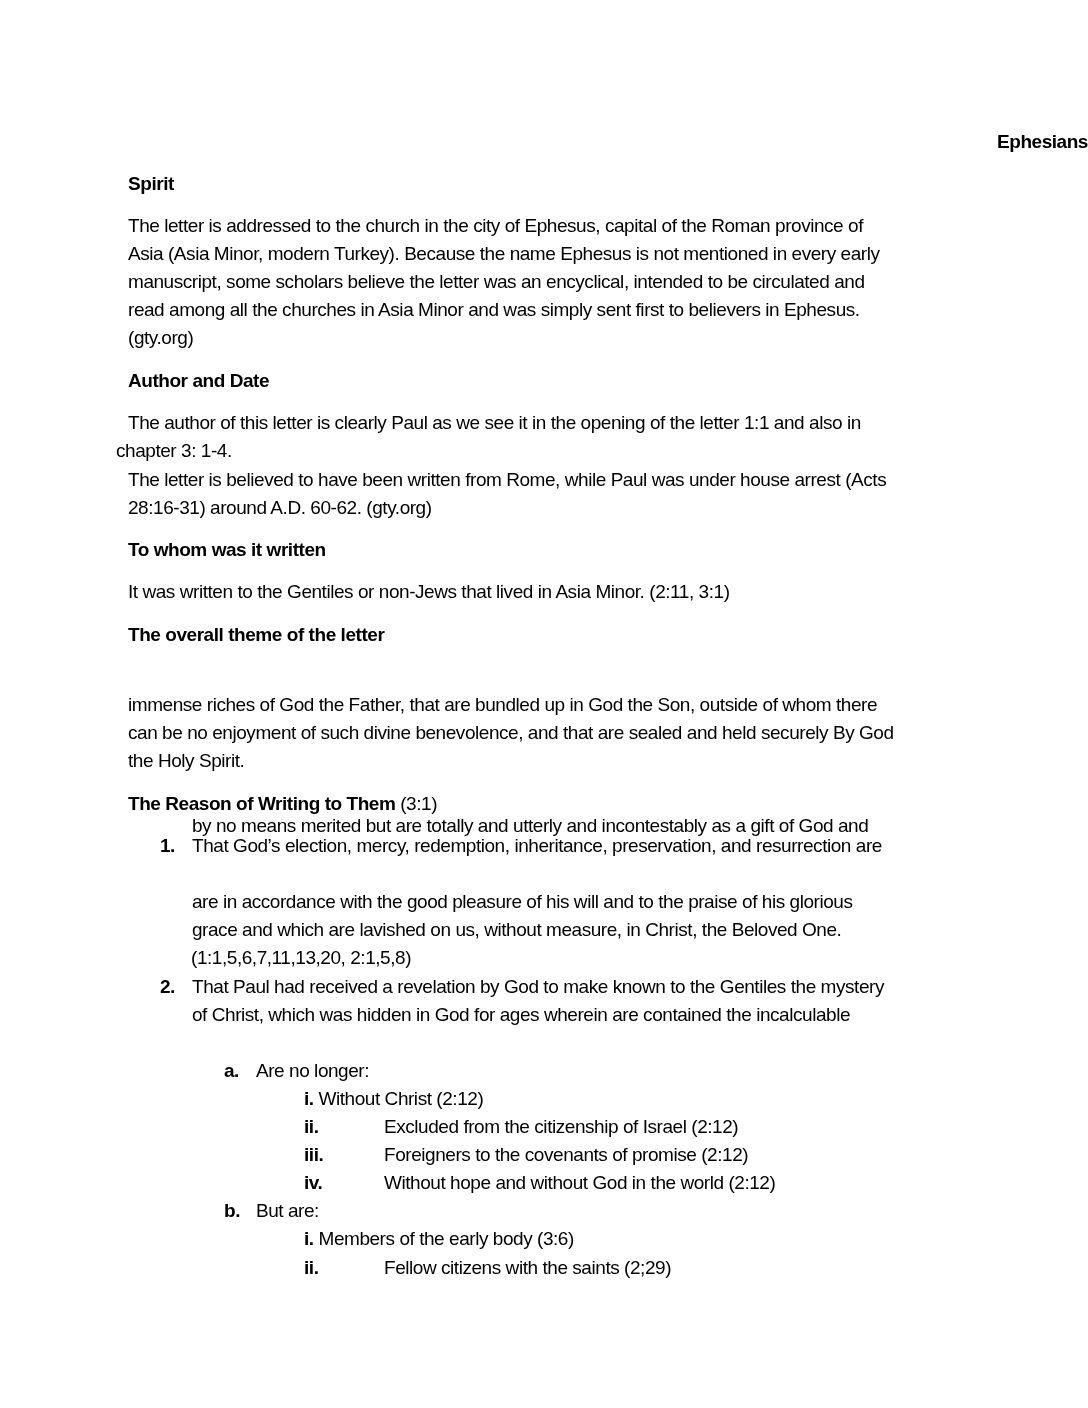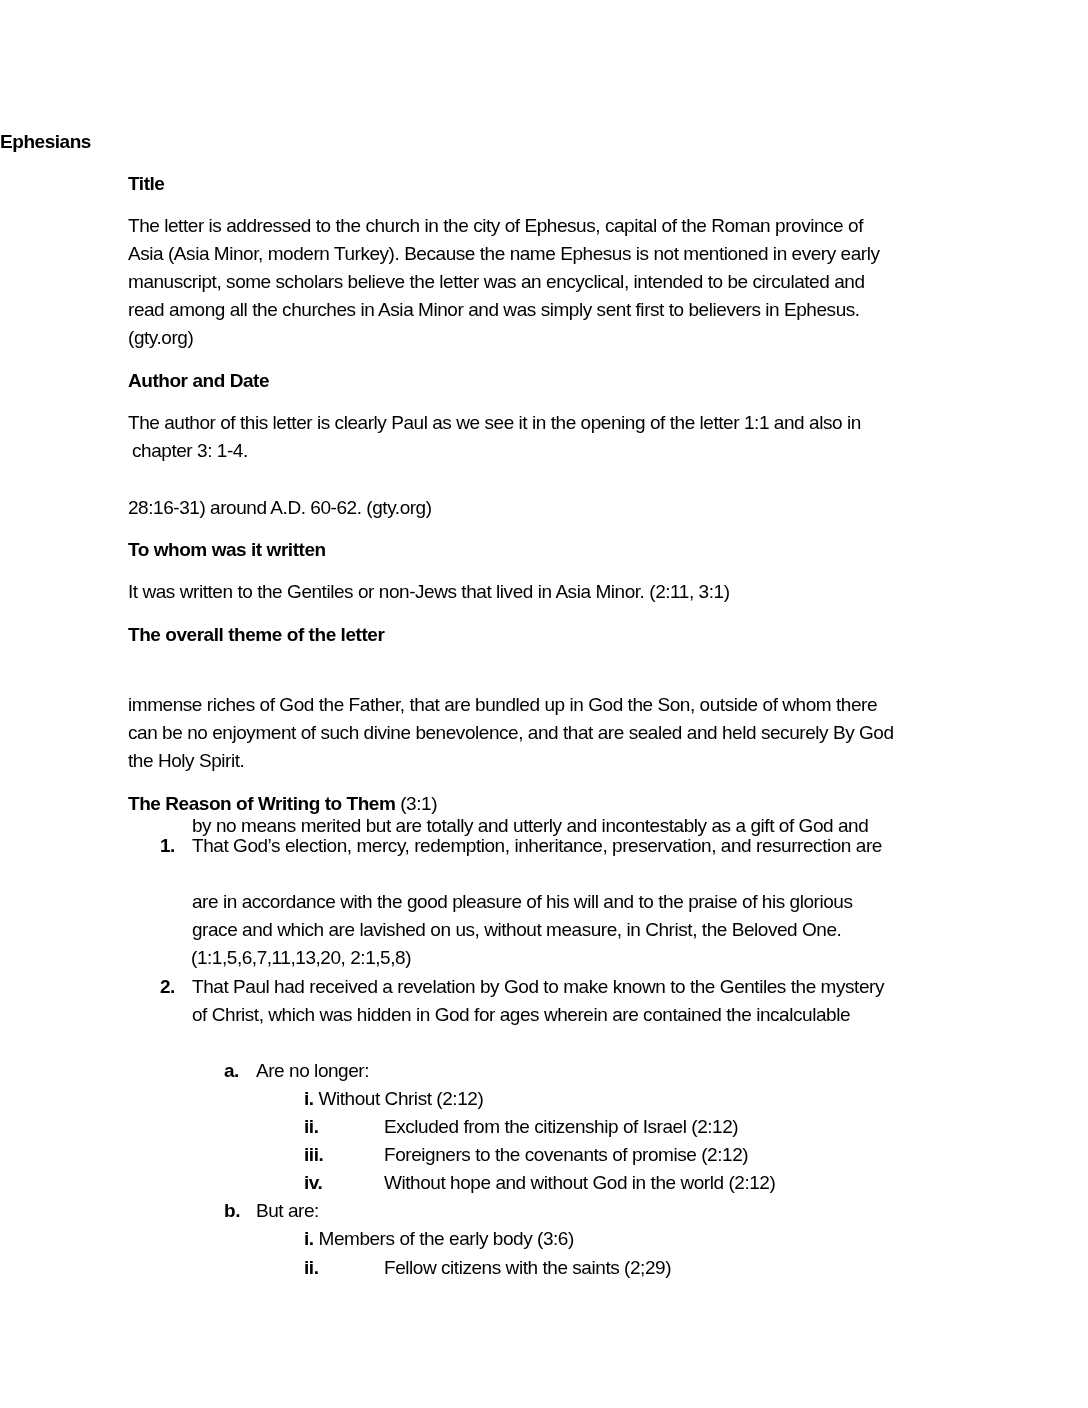--- a/index.html
+++ b/index.html
@@ -2,38 +2,39 @@
 <html><head>
   <meta charset="utf-8">
   <style>
     html, body { margin: 0; padding: 0; background: #ffffff; }
     body { width: 1088px; height: 1408px; position: relative; overflow: hidden;
       font-family: "Liberation Sans Narrow", "Liberation Sans", sans-serif; color: #000; }
     .page { position: absolute; left: 0; top: 0; width: 1088px; height: 1408px; }
     .line { position: absolute; white-space: nowrap; font-size: 19px; line-height: 28px;
       letter-spacing: -0.45px; }
     .b { font-weight: bold; }
-    .center { left: 0; width: 1088px; text-align: left; }
+    .center { left: 0; width: 1088px; text-align: right; }
   </style>
 </head>
 <body>
 
 <div class="page">
   <div class="line b center" style="top:128px">Ephesians</div>
 
-  <div class="line b" style="left:128px;top:170px">Title</div>
+  <div class="line b" style="left:128px;top:170px">Spirit</div>
   <div class="line" style="left:128px;top:212px">The letter is addressed to the church in the city of Ephesus, capital of the Roman province of</div>
   <div class="line" style="left:128px;top:240px">Asia (Asia Minor, modern Turkey). Because the name Ephesus is not mentioned in every early</div>
   <div class="line" style="left:128px;top:268px">manuscript, some scholars believe the letter was an encyclical, intended to be circulated and</div>
   <div class="line" style="left:128px;top:296px">read among all the churches in Asia Minor and was simply sent first to believers in Ephesus.</div>
   <div class="line" style="left:128px;top:324px">(gty.org)</div>
 
   <div class="line b" style="left:128px;top:367px">Author and Date</div>
   <div class="line" style="left:128px;top:409px">The author of this letter is clearly Paul as we see it in the opening of the letter 1:1 and also in</div>
-  <div class="line" style="left:132px;top:437px">chapter 3: 1-4.</div>
+  <div class="line" style="left:116px;top:437px">chapter 3: 1-4.</div>
+  <div class="line" style="left:128px;top:466px">The letter is believed to have been written from Rome, while Paul was under house arrest (Acts</div>
   <div class="line" style="left:128px;top:494px">28:16-31) around A.D. 60-62. (gty.org)</div>
 
   <div class="line b" style="left:128px;top:536px">To whom was it written</div>
   <div class="line" style="left:128px;top:578px">It was written to the Gentiles or non-Jews that lived in Asia Minor. (2:11, 3:1)</div>
 
   <div class="line b" style="left:128px;top:621px">The overall theme of the letter</div>
   <div class="line" style="left:128px;top:691px">immense riches of God the Father, that are bundled up in God the Son, outside of whom there</div>
   <div class="line" style="left:128px;top:719px">can be no enjoyment of such divine benevolence, and that are sealed and held securely By God</div>
   <div class="line" style="left:128px;top:747px">the Holy Spirit.</div>
 

